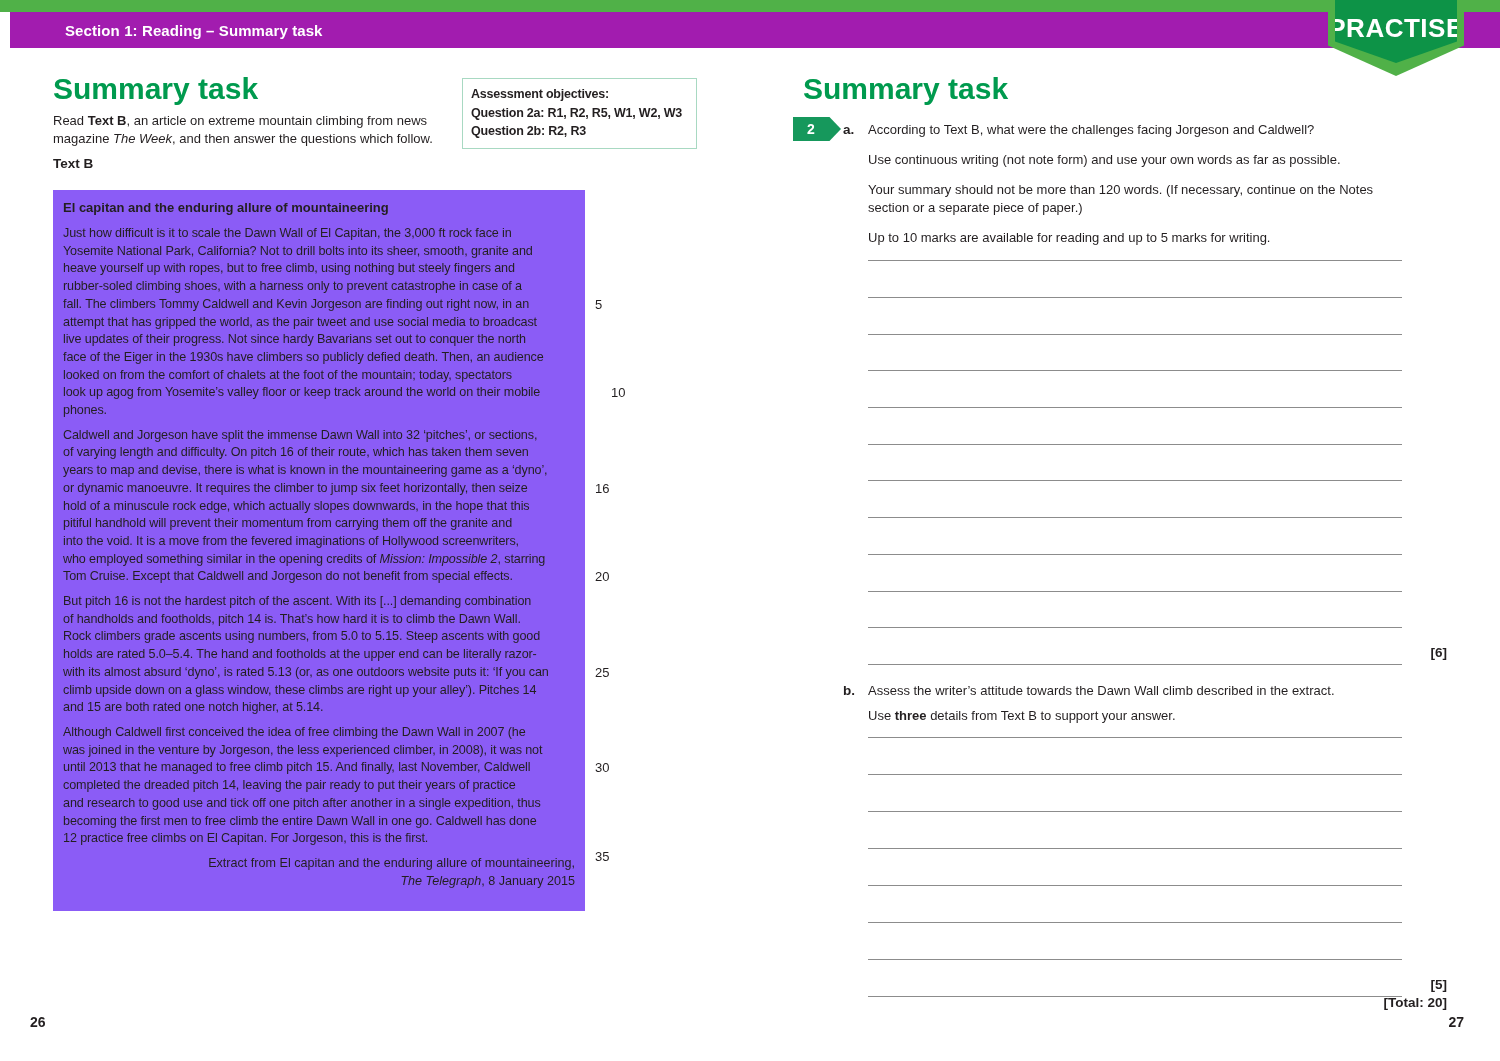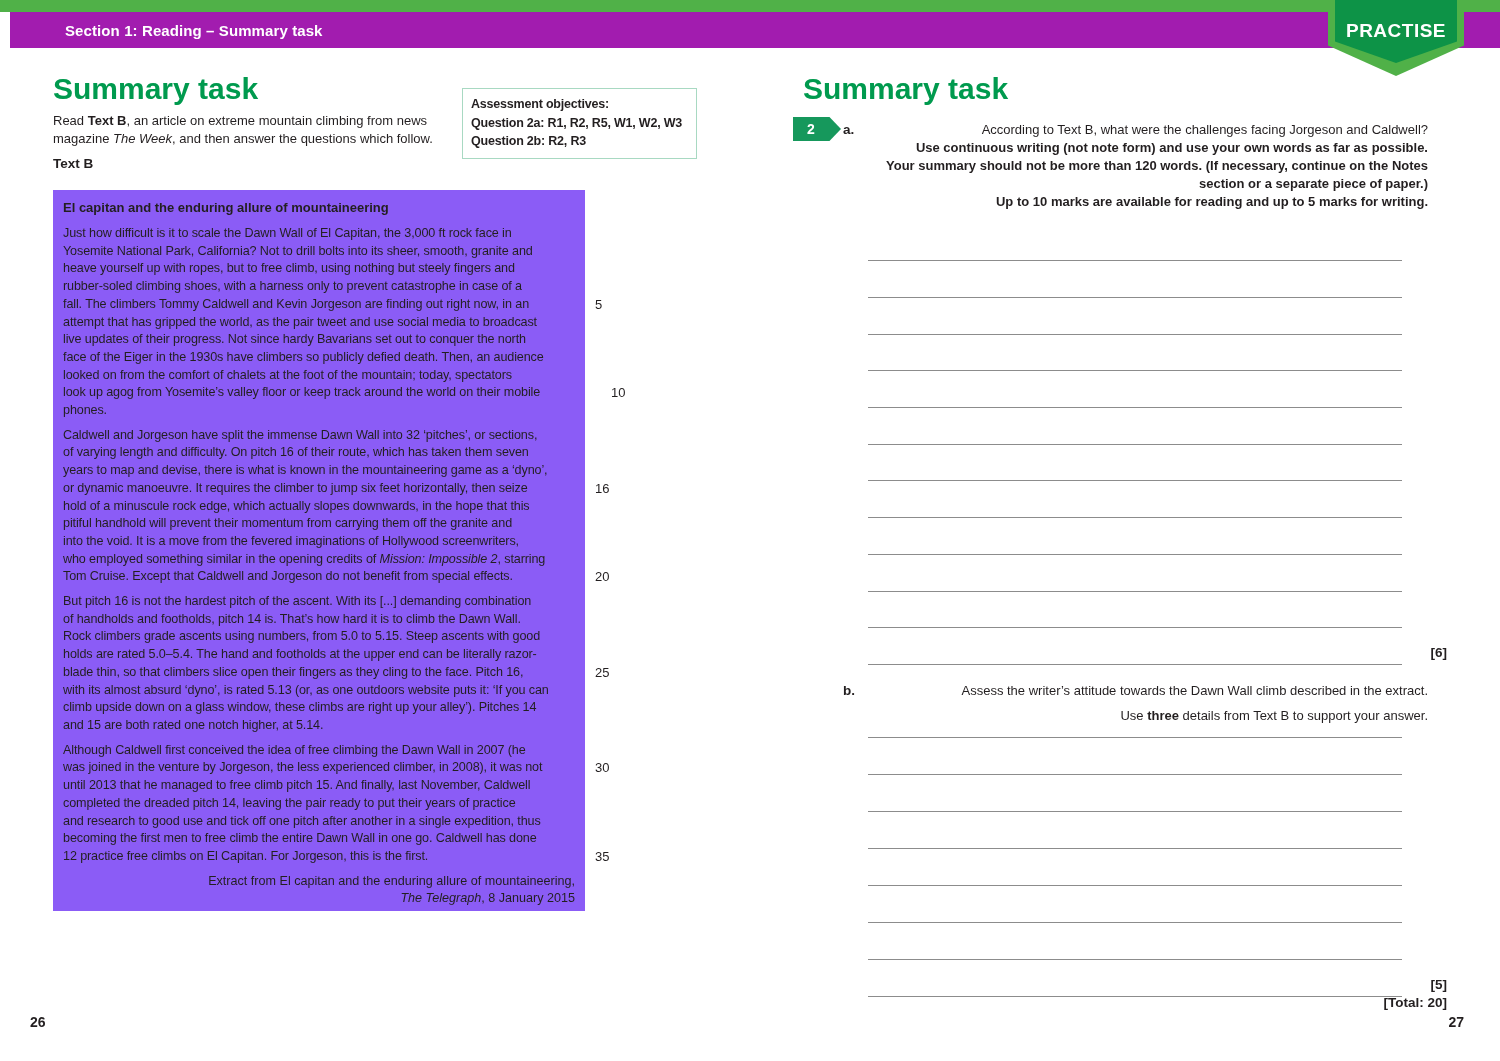--- a/index.html
+++ b/index.html
@@ -13,33 +13,33 @@
   
   .top-strip{position:absolute;left:0;top:0;width:1500px;height:12px;background:#50b148;}
   .header-bar{position:absolute;left:10px;top:12px;width:1500px;height:36px;background:#a21caf;display:flex;align-items:center;}
   .header-title{color:#ffffff;font-weight:bold;font-size:15px;margin-left:55px;letter-spacing:.1px;}
 
   .practise-badge{position:absolute;left:1328px;top:0;width:136px;height:76px;}
   .badge-outer{position:absolute;left:0;top:0;width:136px;height:76px;background:#50b148;
     clip-path:polygon(0 0,100% 0,100% 60%,50% 100%,0 60%);}
   .badge-inner{position:absolute;left:7px;top:0;width:122px;height:63px;background:#0d9347;
     clip-path:polygon(0 0,100% 0,100% 66%,50% 100%,0 66%);display:flex;justify-content:center;}
-  .badge-inner span{color:#fff;font-weight:bold;font-size:19px;margin-top:20px;letter-spacing:.5px;}
+  .badge-inner span{color:#fff;font-weight:bold;font-size:26px;margin-top:13px;letter-spacing:.5px;}
 
   
   .page-title{position:absolute;margin:0;font-size:30px;line-height:30px;font-weight:bold;color:#009a4e;}
   .page-title.left{left:53px;top:74px;}
   .page-title.right{left:803px;top:74px;}
 
   
   .intro{position:absolute;left:53px;top:112px;font-size:13px;}
   .intro div{line-height:18px;white-space:nowrap;}
   .text-label{position:absolute;left:53px;top:156px;font-weight:bold;font-size:13.5px;}
 
-  .objectives-box{position:absolute;left:462px;top:88px;width:218px;border:1.5px solid #a8d9c2;
+  .objectives-box{position:absolute;left:462px;top:78px;width:218px;border:1.5px solid #a8d9c2;
     padding:6px 7px 7px 8px;font-weight:bold;font-size:12.5px;letter-spacing:-.2px;}
   .obj-line{line-height:18.5px;white-space:nowrap;}
 
   .passage{position:absolute;left:53px;top:190px;width:532px;height:721px;background:#8b5cf6;
     box-sizing:border-box;padding:9px 10px 0 10px;overflow:hidden;}
   .passage-heading{font-weight:bold;font-size:13px;line-height:18px;margin-bottom:8px;white-space:nowrap;}
   .para{margin-bottom:7px;}
   .pline{font-size:12.6px;line-height:17.7px;letter-spacing:-.12px;white-space:nowrap;}
   .attribution{text-align:right;font-size:12.6px;line-height:17.7px;margin-top:1px;}
 
@@ -55,22 +55,22 @@
     clip-path:polygon(0 0,76% 0,100% 50%,76% 100%,0 100%);display:flex;align-items:center;}
   .q-badge span{width:36px;text-align:center;color:#fff;font-weight:bold;font-size:14px;}
 
   .part-label{position:absolute;font-weight:bold;font-size:13.5px;line-height:18px;}
   .part-label.a{left:843px;top:121px;}
   .part-label.b{left:843px;top:682px;}
 
   .q-block{position:absolute;width:560px;font-size:13px;}
   .q-block.qa{left:868px;top:121px;}
   .q-block.qb{left:868px;top:682px;}
-  .q-line{line-height:18px;white-space:nowrap;text-align:right;}
-  .q-para{font-weight:bold;}
+  .q-line{line-height:18px;white-space:nowrap;}
+  .q-para{margin-top:12px;}
   .qb-use{margin-top:7px;}
 
   .answer-lines{position:absolute;left:868px;width:534px;}
   #answer-lines-a{top:224.4px;}
   #answer-lines-a .ans-line{height:35.73px;border-bottom:1px solid #8c8c8c;}
   #answer-lines-b{top:701px;}
   #answer-lines-b .ans-line{height:36px;border-bottom:1px solid #8c8c8c;}
 
   .marks{position:absolute;font-weight:bold;font-size:13.5px;}
   .marks.a-marks{right:53px;top:645px;}
@@ -131,21 +131,20 @@
         <div class="pline"><span>pitiful handhold will prevent their momentum from carrying them off the granite and</span></div>
         <div class="pline"><span>into the void. It is a move from the fevered imaginations of Hollywood screenwriters,</span></div>
         <div class="pline"><span>who employed something similar in the opening credits of </span><span class="i">Mission: Impossible 2</span><span>, starring</span></div>
         <div class="pline"><span>Tom Cruise. Except that Caldwell and Jorgeson do not benefit from special effects.</span></div>
       </div>
       <div class="para">
         <div class="pline"><span>But pitch 16 is not the hardest pitch of the ascent. With its [...] demanding combination</span></div>
         <div class="pline"><span>of handholds and footholds, pitch 14 is. That’s how hard it is to climb the Dawn Wall.</span></div>
         <div class="pline"><span>Rock climbers grade ascents using numbers, from 5.0 to 5.15. Steep ascents with good</span></div>
         <div class="pline"><span>holds are rated 5.0–5.4. The hand and footholds at the upper end can be literally razor-</span></div>
-        <div class="pline"><span>blade thin, so that climbers slice open their fingers as they cling to the face. Pitch 16,</span></div>
         <div class="pline"><span>with its almost absurd ‘dyno’, is rated 5.13 (or, as one outdoors website puts it: ‘If you can</span></div>
         <div class="pline"><span>climb upside down on a glass window, these climbs are right up your alley’). Pitches 14</span></div>
         <div class="pline"><span>and 15 are both rated one notch higher, at 5.14.</span></div>
       </div>
       <div class="para">
         <div class="pline"><span>Although Caldwell first conceived the idea of free climbing the Dawn Wall in 2007 (he</span></div>
         <div class="pline"><span>was joined in the venture by Jorgeson, the less experienced climber, in 2008), it was not</span></div>
         <div class="pline"><span>until 2013 that he managed to free climb pitch 15. And finally, last November, Caldwell</span></div>
         <div class="pline"><span>completed the dreaded pitch 14, leaving the pair ready to put their years of practice</span></div>
         <div class="pline"><span>and research to good use and tick off one pitch after another in a single expedition, thus</span></div>

